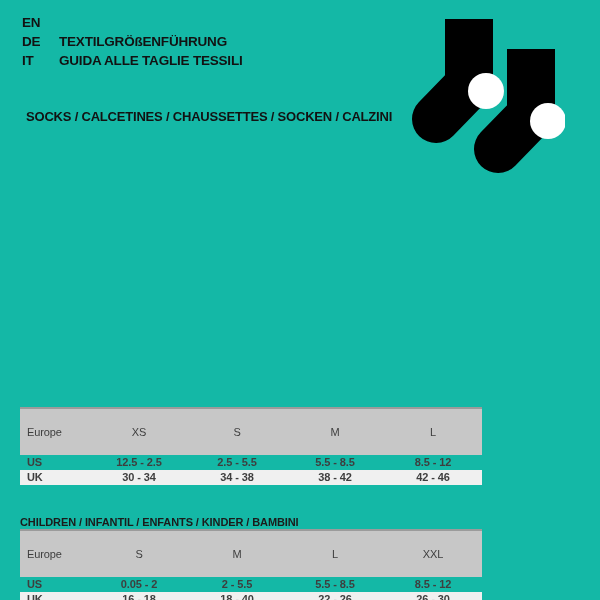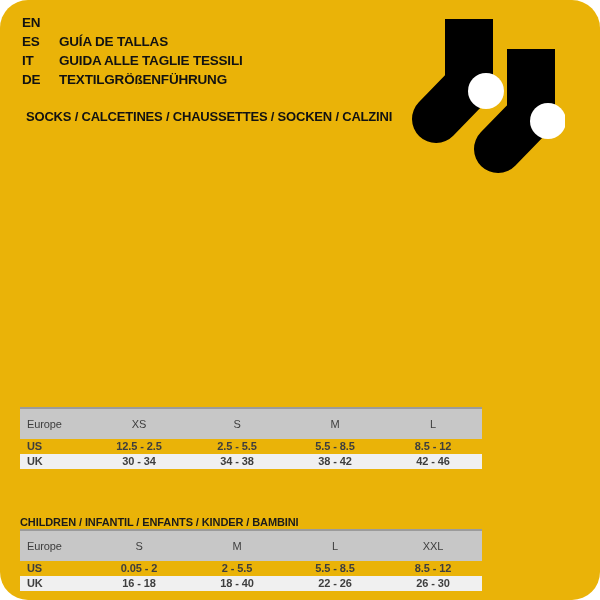--- a/index.html
+++ b/index.html
@@ -1,19 +1,18 @@
 <!DOCTYPE html>
 <html style="--icon: #000000; --header-bg: #c7c7c7; --header-top-border: #9b9b9b; --row-alt-bg: #f0f0f0; --table-text: #3e3e3e;"><head>
 <meta charset="utf-8">
 <style>
   html,body{margin:0;padding:0;background:#fff;}
   .page{
-    position:relative;width:600px;height:600px;background:#eab308;overflow:hidden;
+    position:relative;width:600px;height:600px;background:#14b8a6;overflow:hidden;
     font-family:"Liberation Sans", sans-serif;
-    border-radius:28px;
   }
   
   .lang-block{position:absolute;left:22px;top:13px;}
   .lang-row{display:flex;line-height:19px;font-weight:700;font-size:13.5px;
     color:#121212;letter-spacing:-0.2px;}
   .lang-code{width:37px;flex:0 0 37px;}
   
   .category{position:absolute;left:26px;top:109px;font-weight:700;font-size:13px;
     color:#121212;letter-spacing:-0.2px;white-space:nowrap;}
   
@@ -24,46 +23,42 @@
   .s1{top:407px;}
   .s2{top:515px;}
   .tbl-title{font-size:11px;font-weight:700;color:#1b1b1b;margin:0;line-height:14px;
     letter-spacing:-0.1px;white-space:nowrap;}
   .s1 .tbl-title{margin-bottom:9px;}
   .s2 .tbl-title{margin-bottom:0;}
   table{width:462px;border-collapse:collapse;table-layout:fixed;font-size:11px;
     color:var(--table-text,#3e3e3e);letter-spacing:-0.1px;}
   col.first{width:70px;}
   th{font-weight:400;background:var(--header-bg,#c7c7c7);
-    border-top:2px solid var(--header-top-border,#9b9b9b);height:14px;padding:8px;}
+    border-top:2px solid var(--header-top-border,#9b9b9b);height:14px;padding:16px;}
   td{height:15px;padding:0;font-weight:bold;}
   th,td{text-align:center;line-height:1;}
   .c0{text-align:left;padding-left:7px;}
   tbody tr.alt{background:var(--row-alt-bg,#f0f0f0);}
 </style>
 </head>
 <body>
 
 <div class="page">
 
   <div class="lang-block">
     <div class="lang-row">
       <span class="lang-code">EN</span>
     </div>
     <div class="lang-row">
-      <span class="lang-code">ES</span>
-      <span class="lang-label">GUÍA DE TALLAS</span>
+      <span class="lang-code">DE</span>
+      <span class="lang-label">TEXTILGRÖßENFÜHRUNG</span>
     </div>
     <div class="lang-row">
       <span class="lang-code">IT</span>
       <span class="lang-label">GUIDA ALLE TAGLIE TESSILI</span>
-    </div>
-    <div class="lang-row">
-      <span class="lang-code">DE</span>
-      <span class="lang-label">TEXTILGRÖßENFÜHRUNG</span>
     </div>
   </div>
 
   <div class="category">SOCKS / CALCETINES / CHAUSSETTES / SOCKEN / CALZINI</div>
 
   <svg class="socks" viewBox="405 10 160 170" xmlns="http://www.w3.org/2000/svg" aria-hidden="true">
     <defs>
       <g id="sock">
         <rect x="445" y="19" width="48" height="70" fill="currentColor"></rect>
         <line x1="469" y1="85" x2="436" y2="119" stroke="currentColor" stroke-width="48" stroke-linecap="round"></line>

